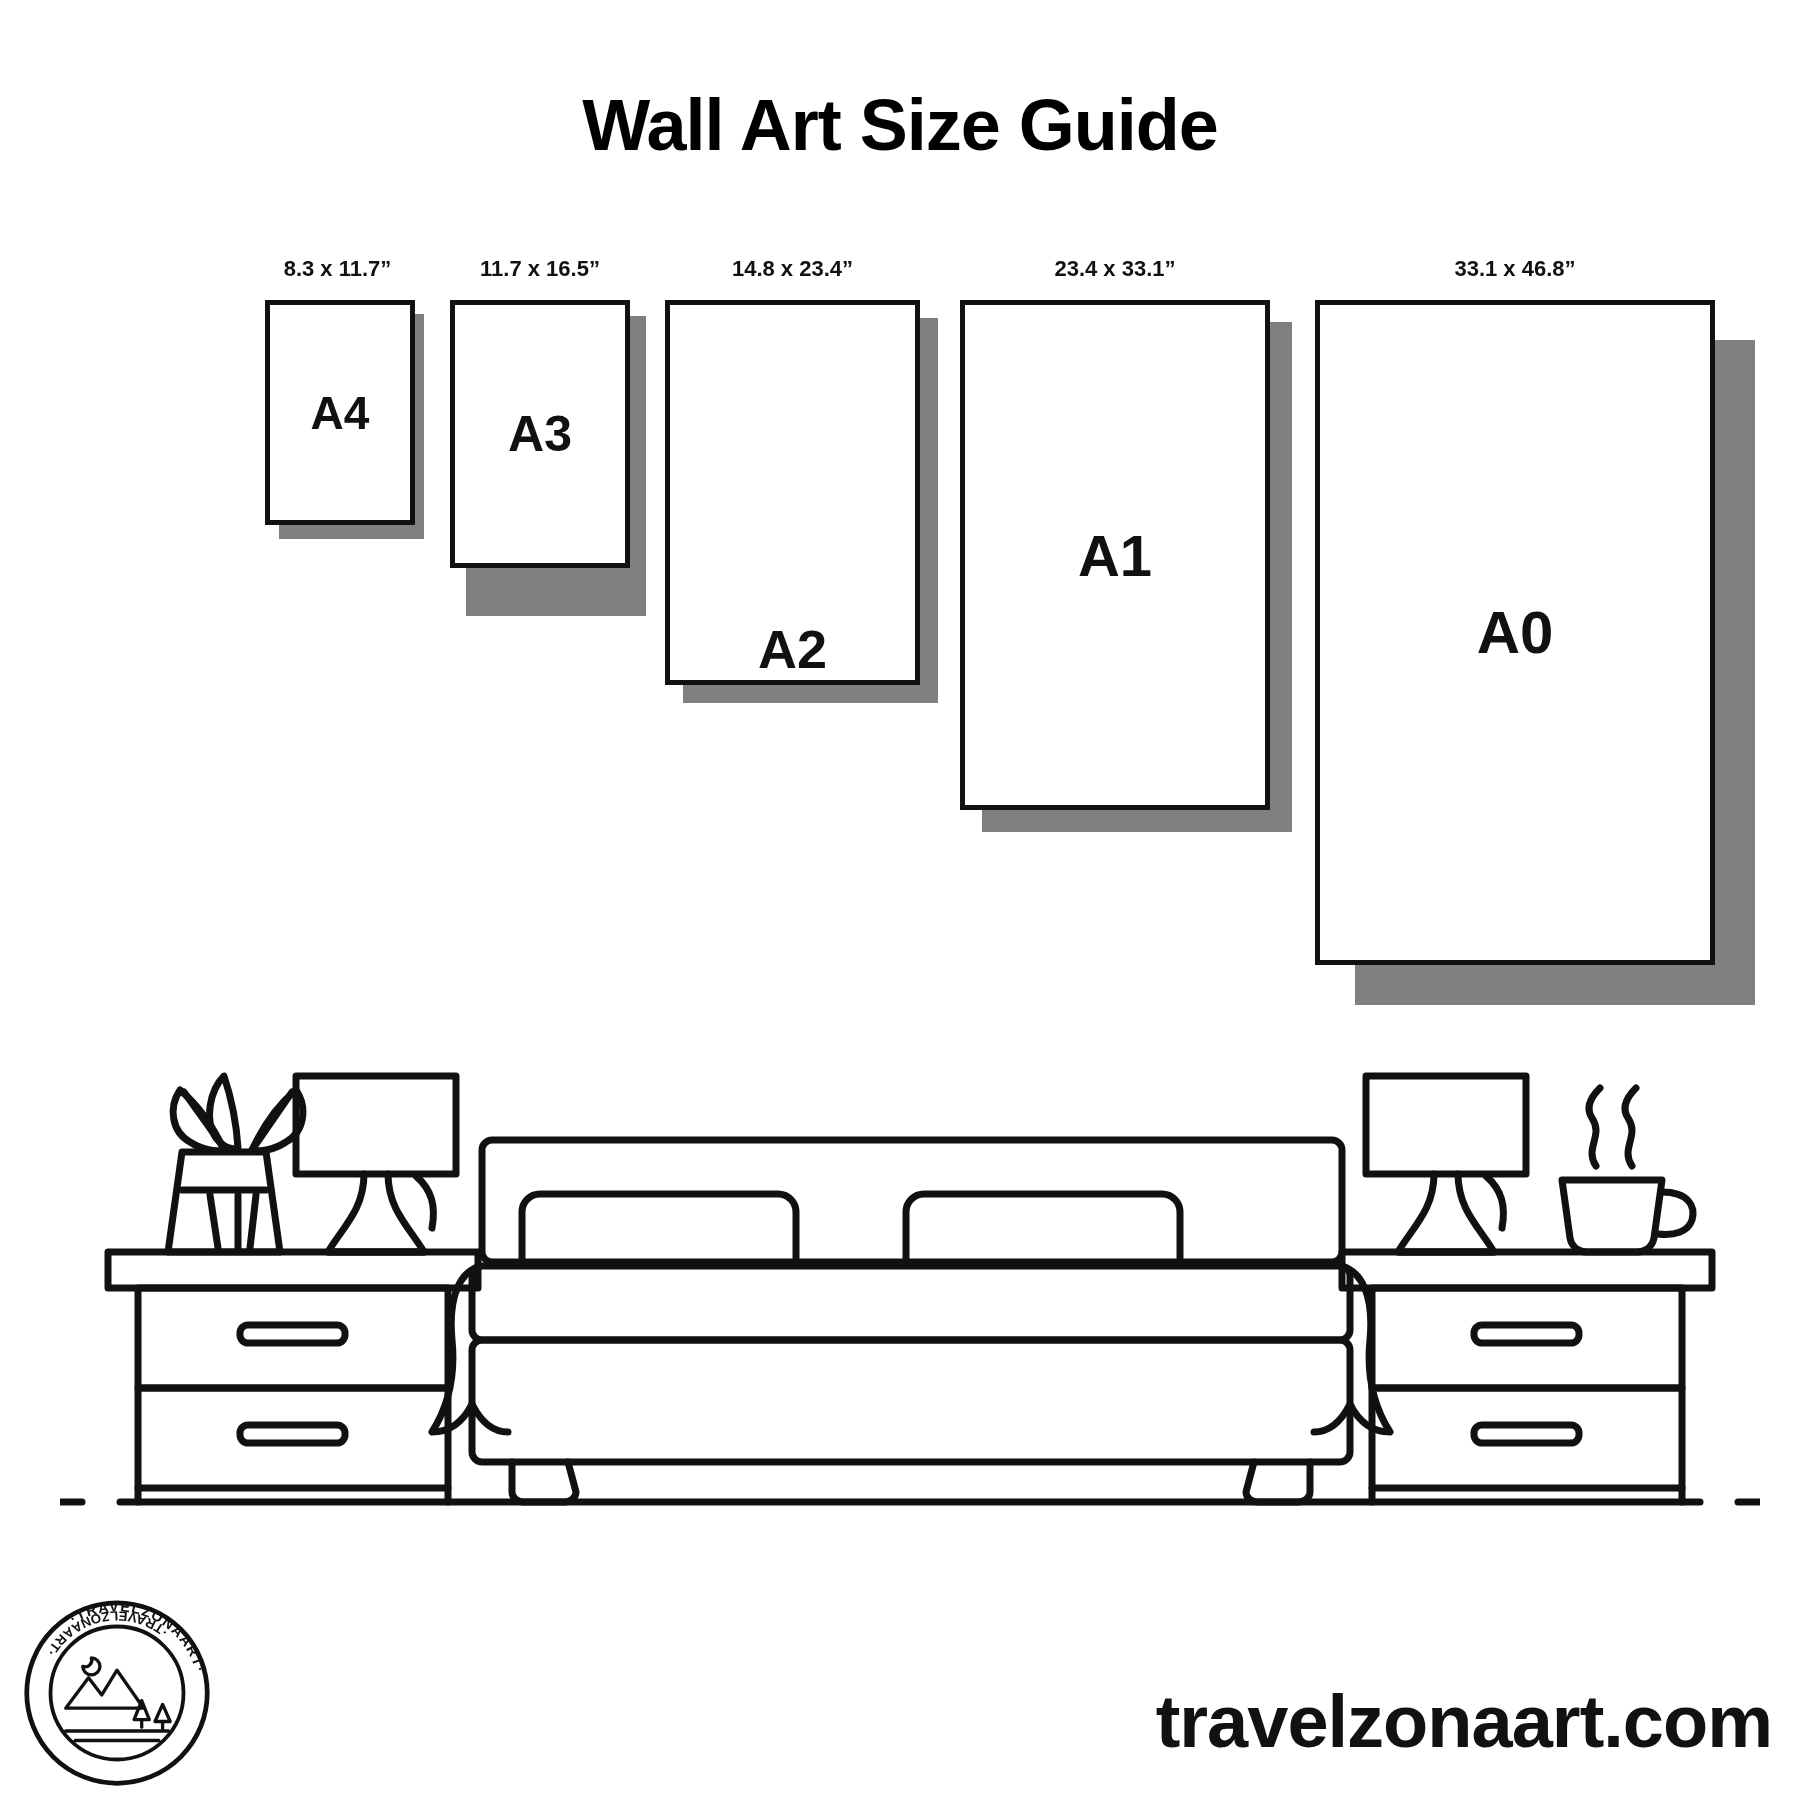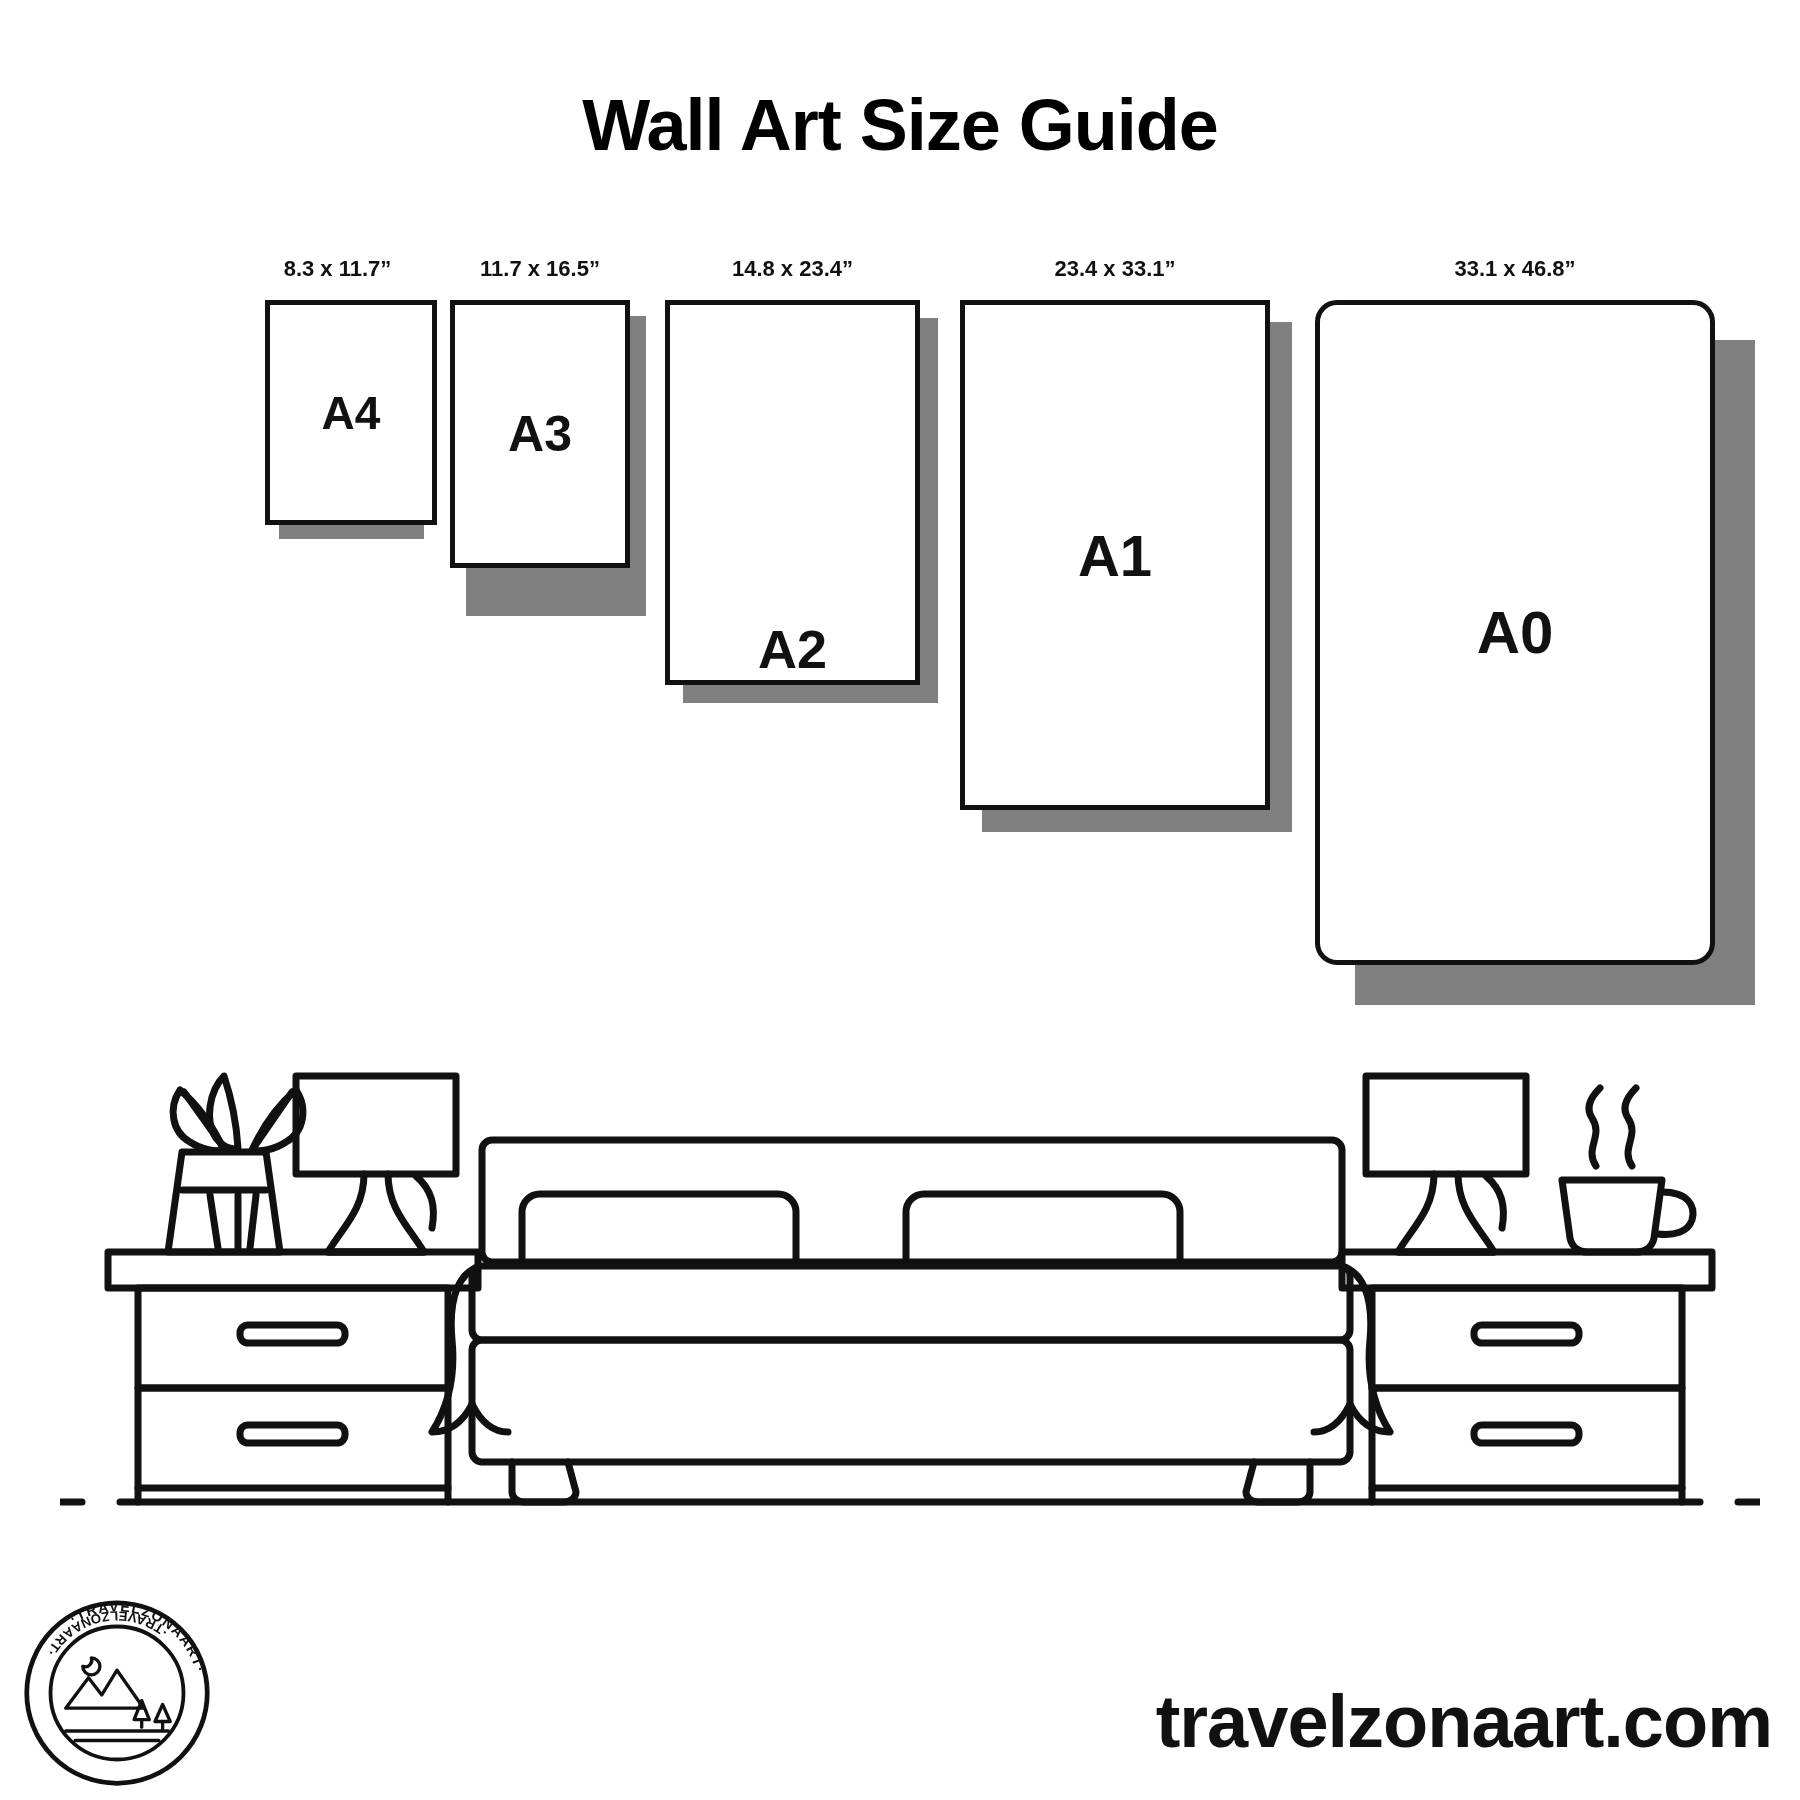--- a/index.html
+++ b/index.html
@@ -110,21 +110,21 @@
 <div class="page">
 
   <div class="title">Wall Art Size Guide</div>
 
   <div class="chart">
 
 
     <div class="frame-group" style="left:265px; top:300px; width:145px; height:225px;">
       <div class="frame-label" style="top:-44px;">8.3 x 11.7”</div>
       <div class="frame-shadow" style="left:14px; top:14px; width:145px; height:225px;"></div>
-      <div class="frame-box" style="left:0; top:0; width:172px; height:225px;">
+      <div class="frame-box" style="left:0; top:0; width:150px; height:225px;">
         <span class="frame-name" style="font-size:46px;">A4</span>
       </div>
     </div>
 
     <div class="frame-group" style="left:450px; top:300px; width:180px; height:300px;">
       <div class="frame-label" style="top:-44px;">11.7 x 16.5”</div>
       <div class="frame-shadow" style="left:16px; top:16px; width:180px; height:300px;"></div>
       <div class="frame-box" style="left:0; top:0; width:180px; height:268px;">
         <span class="frame-name" style="font-size:50px;">A3</span>
       </div>
@@ -142,21 +142,21 @@
       <div class="frame-label" style="top:-44px;">23.4 x 33.1”</div>
       <div class="frame-shadow" style="left:22px; top:22px; width:310px; height:510px;"></div>
       <div class="frame-box" style="left:0; top:0; width:310px; height:510px;">
         <span class="frame-name" style="font-size:58px;">A1</span>
       </div>
     </div>
 
     <div class="frame-group" style="left:1315px; top:300px; width:400px; height:665px;">
       <div class="frame-label" style="top:-44px;">33.1 x 46.8”</div>
       <div class="frame-shadow" style="left:40px; top:40px; width:400px; height:665px;"></div>
-      <div class="frame-box" style="left:0; top:0; width:400px; height:665px;border-radius:22px;">
+      <div class="frame-box" style="left:0; top:0; width:400px; height:665px;">
         <span class="frame-name" style="font-size:60px;">A0</span>
       </div>
     </div>
 
   </div>
 
   <div class="scene">
     <svg viewBox="0 0 1700 560" xmlns="http://www.w3.org/2000/svg" fill="none" stroke="#111111" stroke-width="7" stroke-linecap="round" stroke-linejoin="round">
 
       <g>

